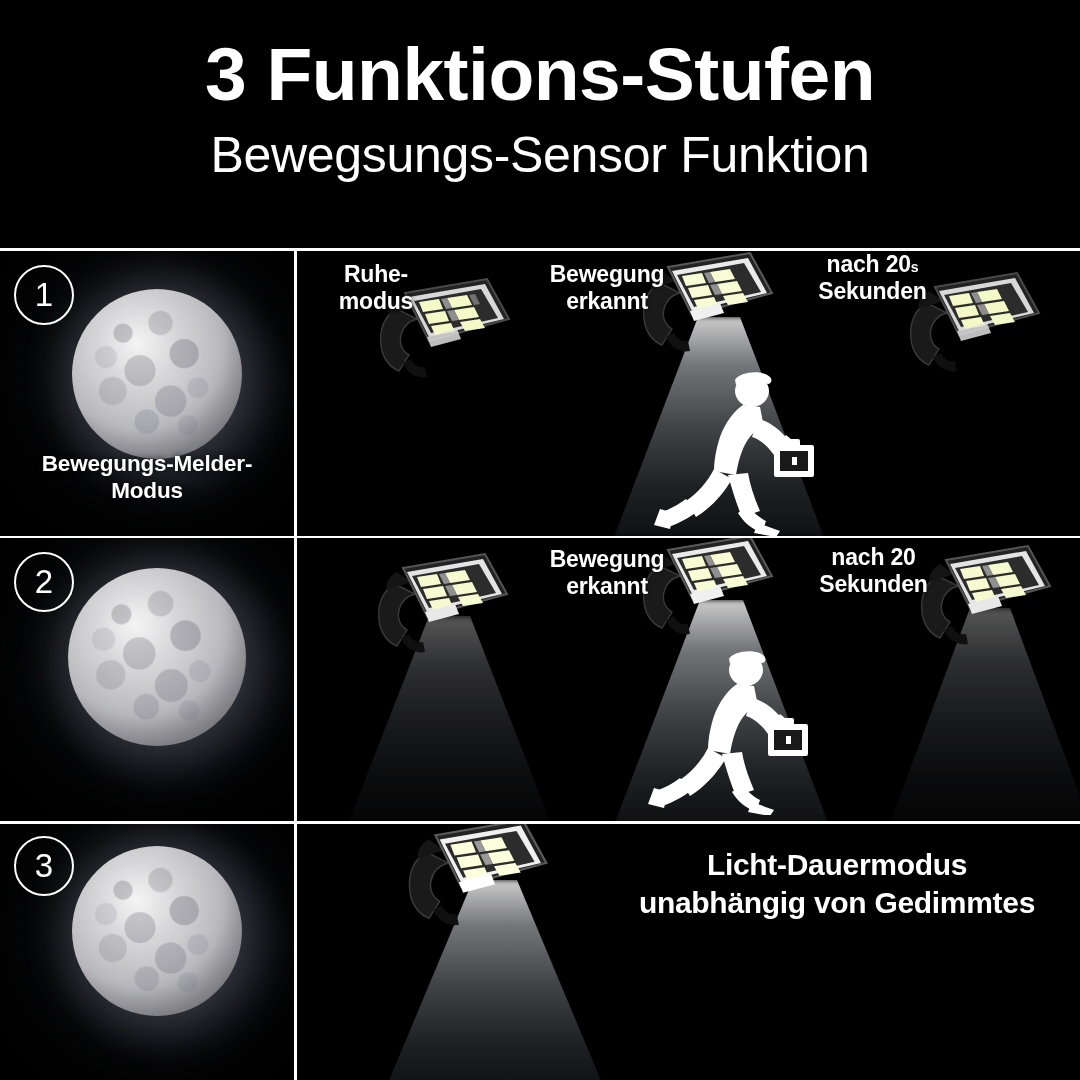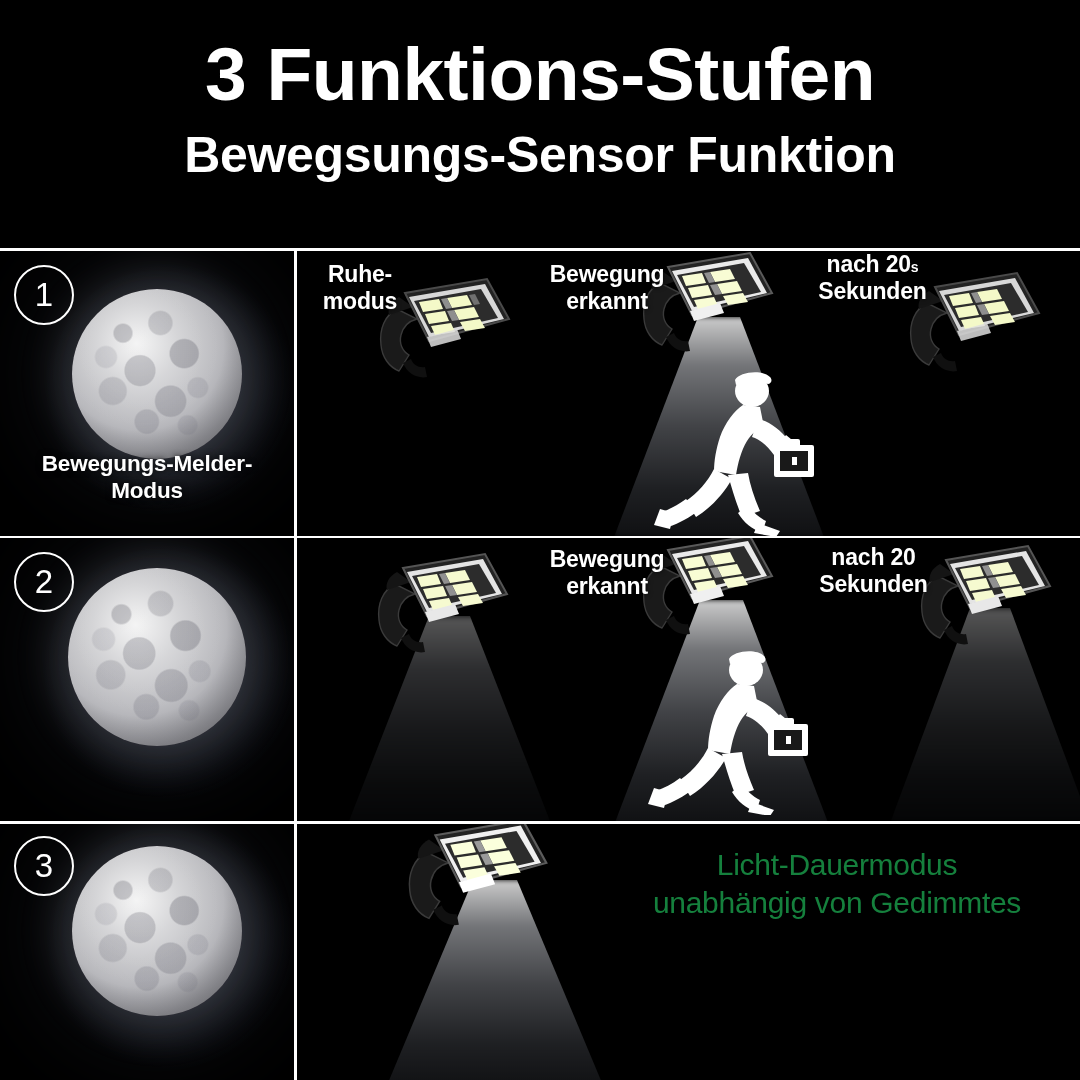--- a/index.html
+++ b/index.html
@@ -38,21 +38,21 @@
     font-size: 75px;
     font-weight: bold;
     letter-spacing: -0.5px;
     line-height: 1.02;
     text-align: center;
     white-space: nowrap;
   }
   .title-sub {
     margin-top: 16px;
     font-size: 50px;
-    font-weight: bold;
+    font-weight: normal;
     letter-spacing: -0.3px;
     line-height: 1.05;
     text-align: center;
     white-space: nowrap;
   }
 
   
   .grid {
     position: absolute;
     left: 0;
@@ -220,24 +220,24 @@
   .runner {
     position: absolute;
     z-index: 6;
   }
   .runner svg { display: block; }
 
   .banner-text {
     position: absolute;
     text-align: center;
     font-size: 30px;
-    font-weight: normal;
+    font-weight: bold;
     line-height: 1.25;
     letter-spacing: -0.3px;
-    color: #15803d;
+    color: #ffffff;
     z-index: 8;
   }
 </style>
 </head>
 <body>
 
 <div id="root">
 
   <div class="header">
     <div class="title-main">3 Funktions-Stufen</div>
@@ -263,21 +263,21 @@
         <div class="num-badge" style="left:14px; top:14px;">1</div>
         <div class="mode-label" style="top:200px;">
           <div>Bewegungs-Melder-</div>
           <div>Modus</div>
         </div>
       </div>
 
       <div class="scene-cell">
 
         <div class="stage" style="left:0px; width:260px;">
-          <div class="stage-label" style="left:8px; top:10px; text-align:center; width:110px;">
+          <div class="stage-label" style="left:24px; top:10px; text-align:center; width:110px;">
             <div>Ruhe-</div>
             <div>modus</div>
           </div>
           <div class="lamp" style="left:72px; top:24px; width:150px;">
             <svg viewBox="0 0 150 120" width="150" height="120" aria-hidden="true">
               <g>
                 <path d="M28 34 C16 40 10 54 12 70 C13 82 20 92 30 96 L40 80 C33 76 30 68 32 60 C34 52 40 46 48 44 Z" fill="#1a1a1a" stroke="#3a3a3a" stroke-width="1.4"></path>
                 <path d="M30 22 C22 26 18 34 20 40 L44 32 Z" fill="#151515"></path>
                 <path d="M36 18 L118 4 L140 44 L60 66 Z" fill="#232323" stroke="#4a4a4a" stroke-width="2"></path>
                 <path d="M40 22 L116 9 L135 44 L60 62 Z" fill="#d8d8d8"></path>

